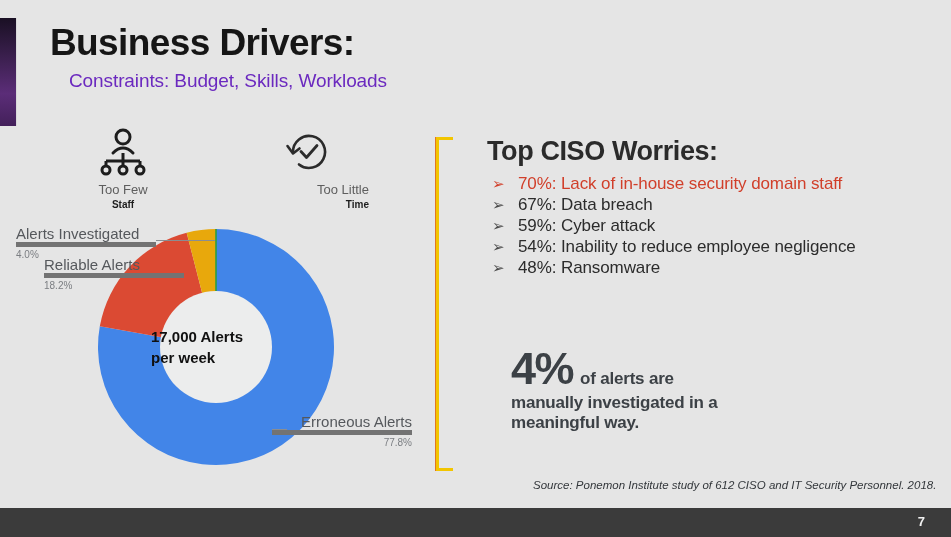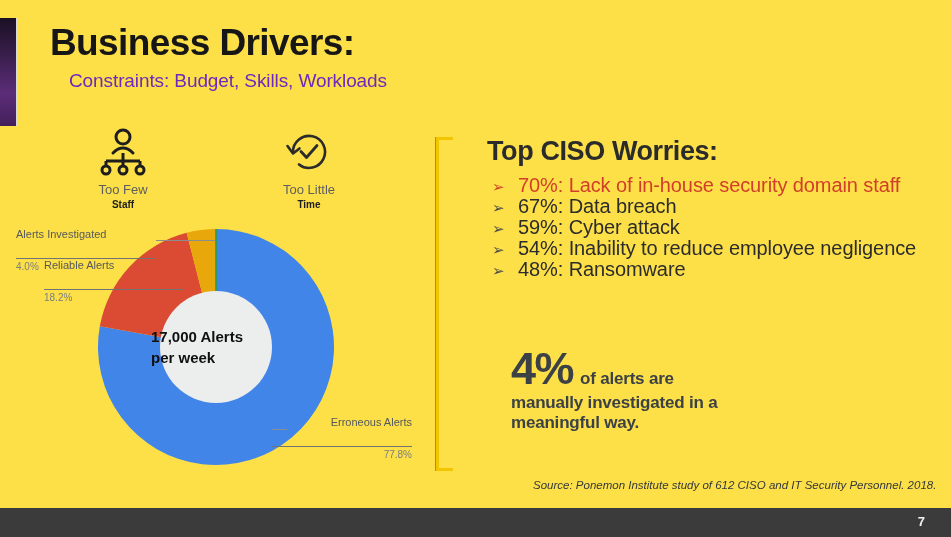--- a/index.html
+++ b/index.html
@@ -4,21 +4,21 @@
 <style>
   html, body {
     margin: 0;
     padding: 0;
     background: #222;
   }
   #slide {
     position: relative;
     width: 951px;
     height: 537px;
-    background: #fde047;
+    background: #e5e5e5;
     overflow: hidden;
     font-family: "Liberation Sans", sans-serif;
     -webkit-font-smoothing: antialiased;
   }
 
   
   #accent-bar {
     position: absolute;
     left: 0px;
     top: 18px;
@@ -67,21 +67,21 @@
     line-height: 15px;
     margin-top: 4px;
   }
   .constraint .c-bot {
     font-size: 10px;
     color: #1d1d1d;
     font-weight: bold;
     line-height: 16px;
   }
   #constraint-staff { left: 63px; top: 126px; }
-  #constraint-time  { left: 249px; top: 126px; }
+  #constraint-time  { left: 249px; top: 126px; text-align: right; }
 
   
   #donut-wrap {
     position: absolute;
     left: 97px;
     top: 228px;
     width: 238px;
     height: 238px;
   }
   #donut-center-label {
@@ -96,25 +96,25 @@
     line-height: 21px;
     pointer-events: none;
   }
 
   
   .callout {
     position: absolute;
     width: 140px;
   }
   .callout .co-name {
-    font-size: 11px;
+    font-size: 15px;
     color: #55585c;
     line-height: 12px;
-    padding-bottom: 18px;
-    border-bottom: 1px solid #737373;
+    padding-bottom: 2px;
+    border-bottom: 5px solid #737373;
   }
   .callout .co-val {
     font-size: 10px;
     color: #7b7e82;
     line-height: 13px;
     padding-top: 1px;
   }
   .callout.right-align .co-name,
   .callout.right-align .co-val { text-align: right; }
 
@@ -167,21 +167,21 @@
     height: 21px;
     white-space: nowrap;
   }
   .worry-row .w-bullet {
     width: 26px;
     font-size: 15px;
     color: #4a4a4a;
     flex: 0 0 26px;
   }
   .worry-row .w-text {
-    font-size: 20px;
+    font-size: 17px;
     color: #2c2c2c;
     letter-spacing: -0.1px;
   }
   .worry-row.highlight .w-bullet { color: #d13f2a; }
   .worry-row.highlight .w-text { color: #d13f2a; }
 
   
   #stat-block {
     position: absolute;
     left: 511px;

